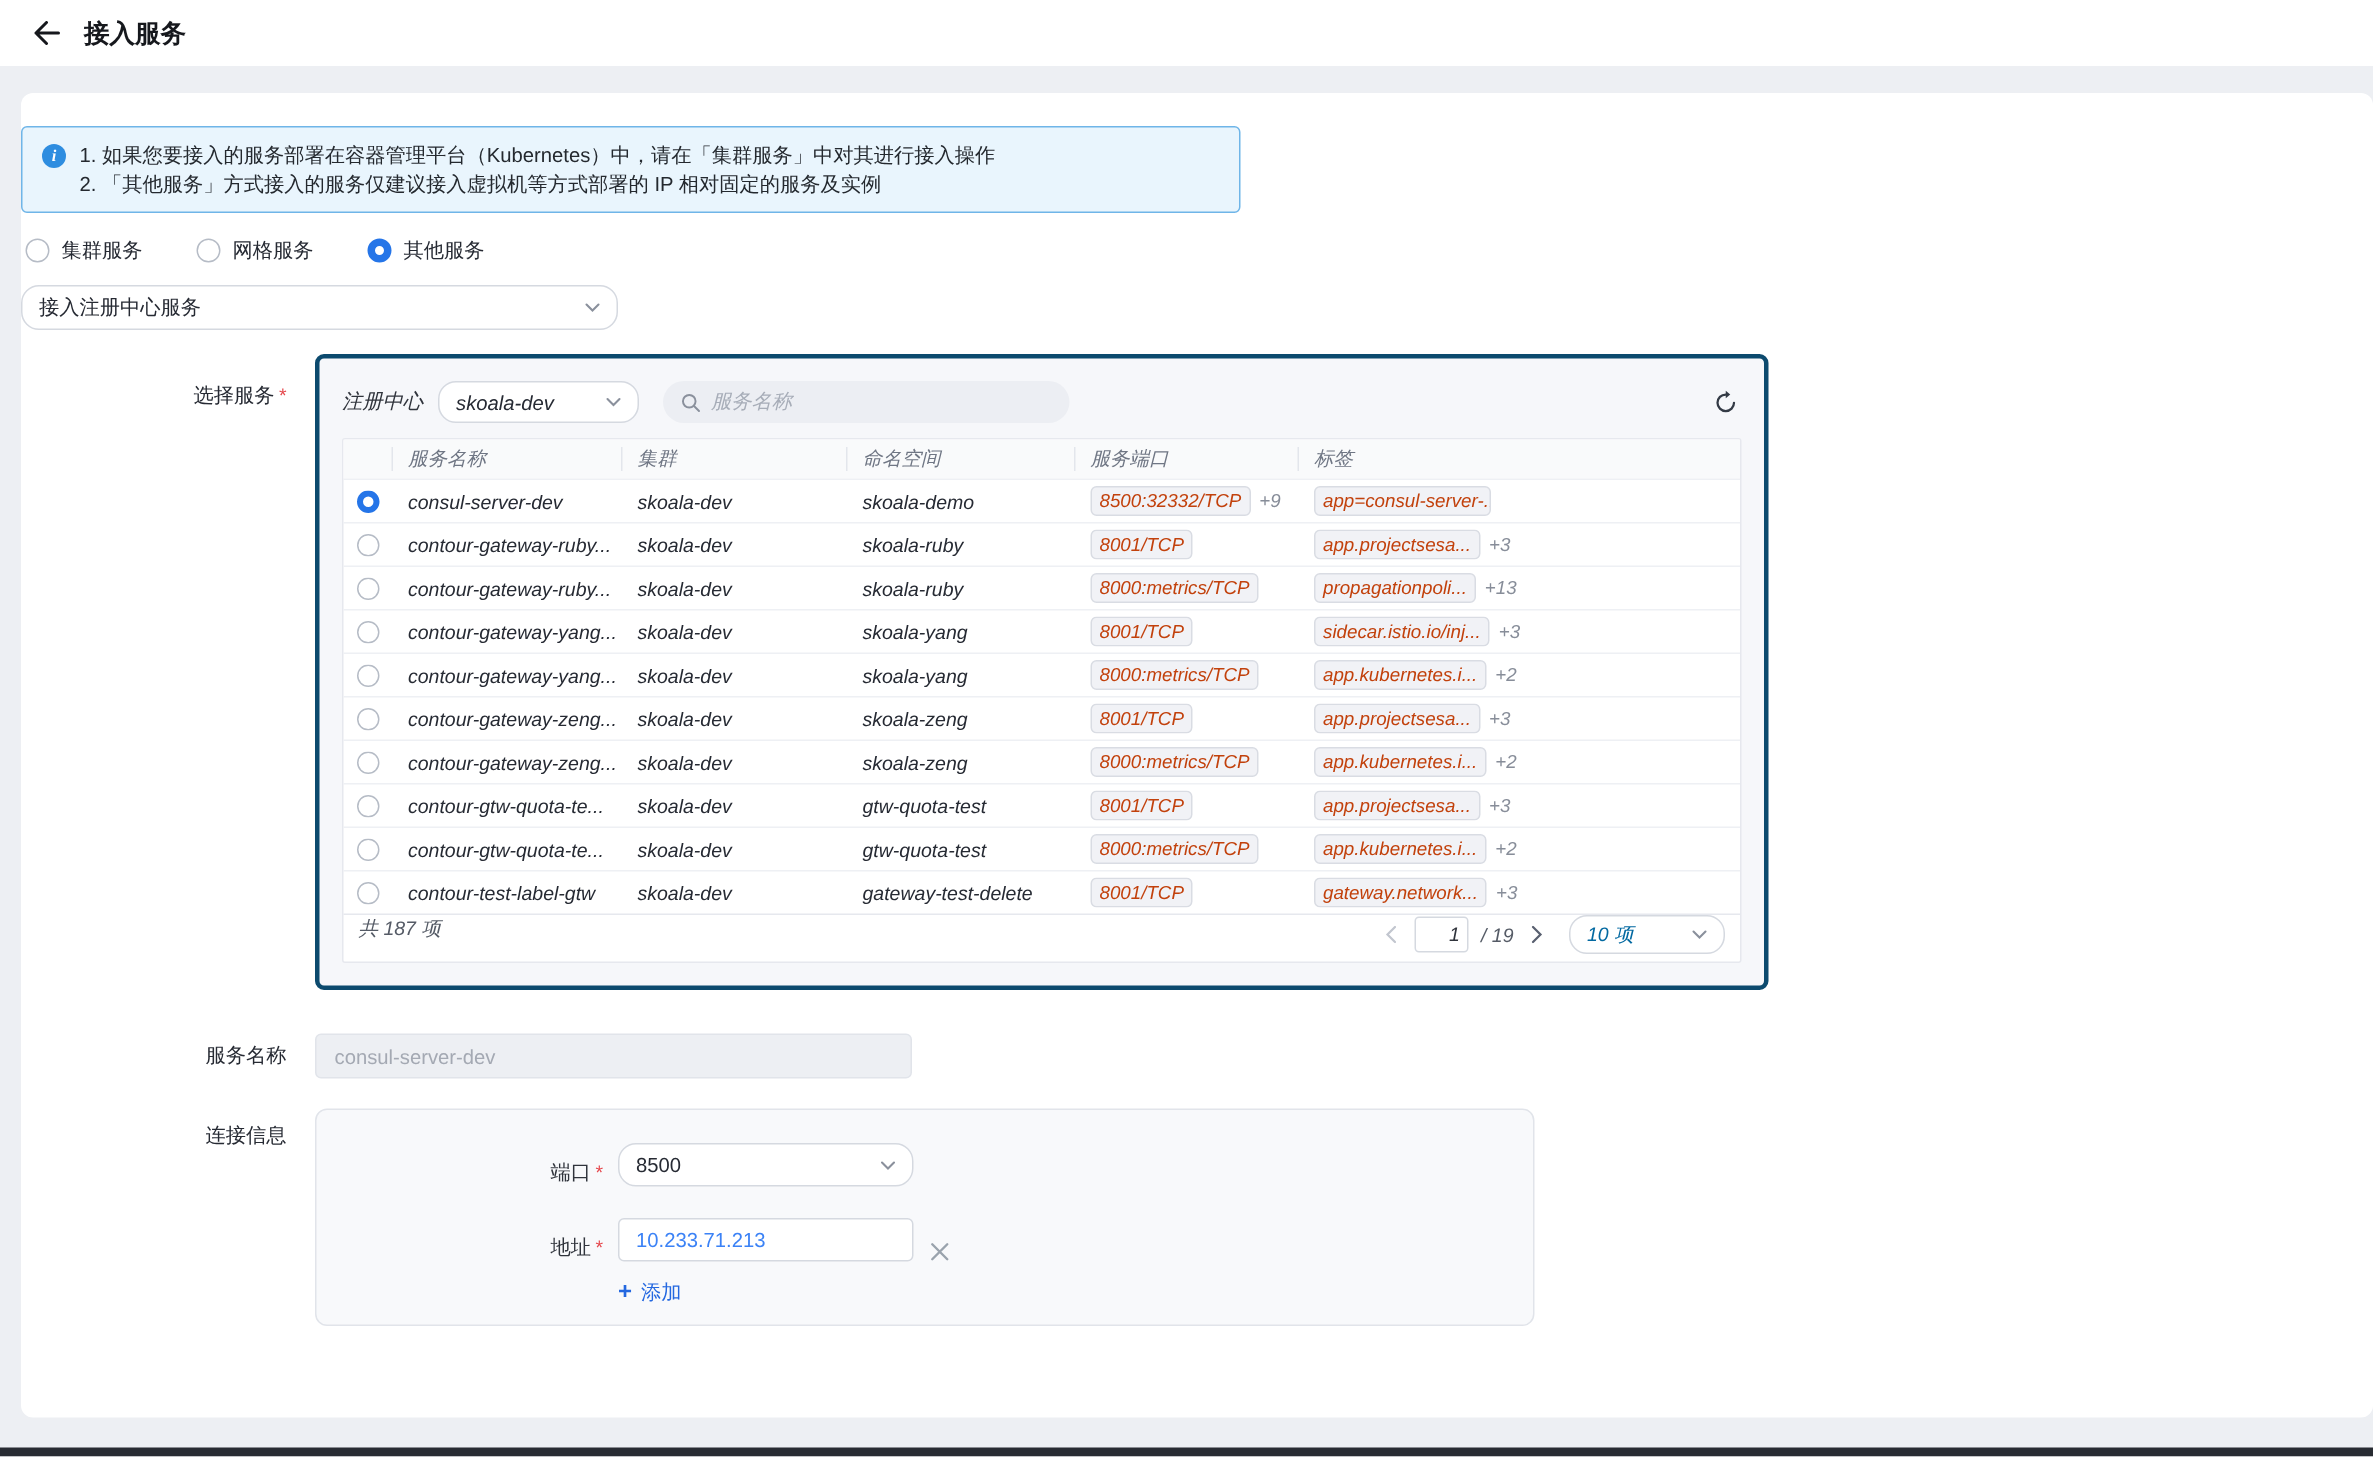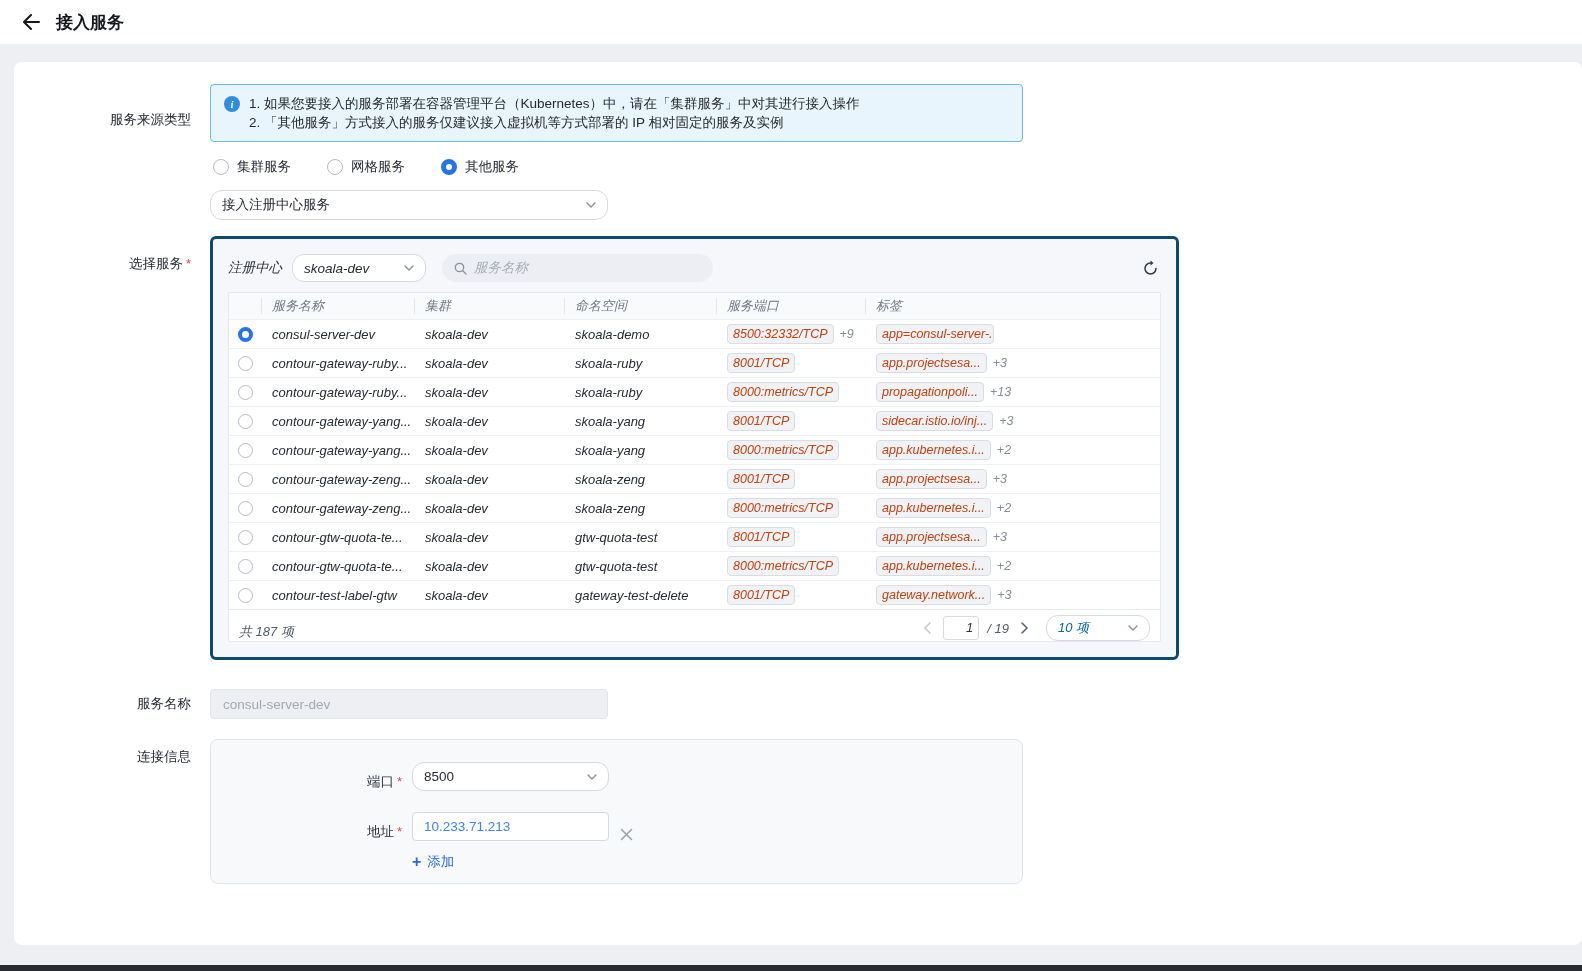--- a/index.html
+++ b/index.html
@@ -61,21 +61,21 @@
   .col-cluster { width:150px; flex:none; }
   .col-ns { width:152px; flex:none; }
   .col-port { width:149px; flex:none; }
   .col-tag { flex:1; }
   .t-row { display:flex; height:29px; align-items:center; border-top:1px solid #eef0f4; font-size:13px; color:#262a33; cursor:pointer; }
   .t-row .radio-circle { width:15px; height:15px; }
   .t-row .radio-circle.selected { border:4.5px solid #2575e8; }
   .chip { display:inline-block; background:#f1f2f6; border:1px solid #d9dce3; border-radius:4px;
     padding:2px 5px; font-size:12.5px; color:#c2410c; white-space:nowrap; max-width:118px; overflow:hidden; vertical-align:middle; }
   .extra { color:#878d99; font-size:12.5px; margin-left:6px; vertical-align:middle; }
-  .t-footer { display:flex; align-items:flex-end; height:32px; padding:0 10px; border-top:1px solid #e6e8ee; font-size:13px; color:#555b66; }
+  .t-footer { display:flex; align-items:flex-start; height:32px; padding:0 10px; border-top:1px solid #e6e8ee; font-size:13px; color:#555b66; }
   .pager { margin-left:auto; display:flex; align-items:center; gap:8px; }
   .pg-btn { background:none; border:none; padding:0 3px; cursor:pointer; display:flex; }
   .page-input { width:36px; height:24px; border:1px solid #d5d9e0; border-radius:3px; background:#fff;
     text-align:right; padding-right:5px; line-height:22px; color:#30343c; }
   .page-size-select { width:104px; height:26px; margin-left:6px; color:#0369a1; }
 
   
   .name-input-disabled { width:398px; height:30px; background:#edeff3; border:1px solid #e1e4ea; border-radius:4px;
     color:#a4a9b3; display:flex; align-items:center; padding:0 12px; }
 
@@ -106,21 +106,20 @@
         </svg>
     </span>
   </button>
   <div class="page-title">接入服务</div>
 </div>
 
 <div class="card">
   <div class="card-inner">
 
     <div class="form-row">
-      <div class="form-label" style="padding-top:26px;">服务来源类型</div>
       <div>
         <div class="info-box">
           <span class="info-ico">i</span>
           <div>1. 如果您要接入的服务部署在容器管理平台（Kubernetes）中，请在「集群服务」中对其进行接入操作</div>
           <div>2. 「其他服务」方式接入的服务仅建议接入虚拟机等方式部署的 IP 相对固定的服务及实例</div>
         </div>
         <div class="radio-row">
           <div class="radio-option">
             <span class="radio-circle"></span>
             <span class="r-label">集群服务</span>

